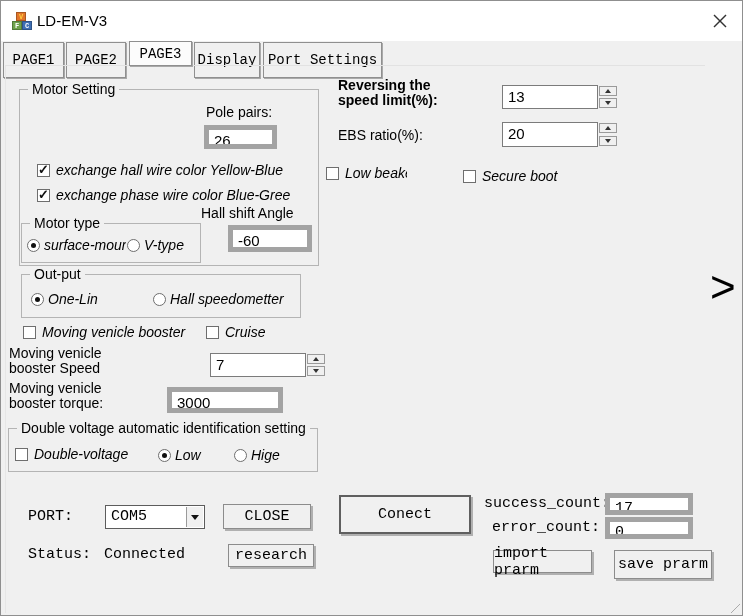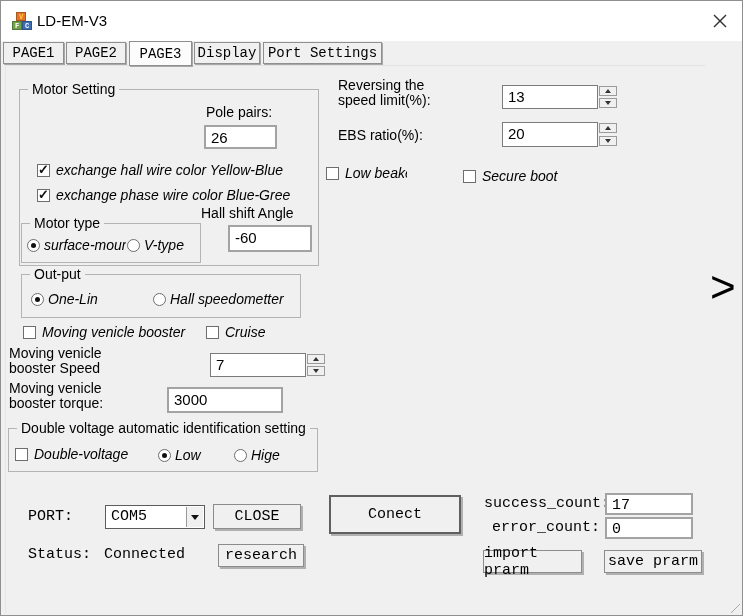--- a/index.html
+++ b/index.html
@@ -12,51 +12,51 @@
   .abs{position:absolute;}
   
   .titlebar{position:absolute;left:0;top:0;width:100%;height:40px;background:#ffffff;}
   .apptitle{position:absolute;left:36px;top:11px;font-size:15px;}
   .appicon{position:absolute;left:11px;top:11px;width:20px;height:19px;}
   .blk{position:absolute;width:10px;height:9px;font:bold 7px "Liberation Mono",monospace;
        color:#fff;text-align:center;line-height:9px;border:1px solid rgba(0,0,0,.25);}
   .closebox{position:absolute;left:703px;top:7px;width:32px;height:26px;display:flex;
        align-items:center;justify-content:center;cursor:default;}
   
-  .tab{position:absolute;top:41px;height:22px;background:#f0f0f0;border:1px solid #8f8f8f;
+  .tab{position:absolute;top:41px;height:36px;background:#f0f0f0;border:1px solid #8f8f8f;
        box-shadow:1px 1px 0 #a9a9a9;display:flex;align-items:center;justify-content:center;
        font-family:"Liberation Mono",monospace;font-size:14px;}
   .tab.sel{top:40px;height:25px;background:#fcfcfc;z-index:2;}
   .panelline{position:absolute;left:4px;top:64px;width:700px;height:548px;
        border-top:1px solid #e2e2e2;border-left:1px solid #e6e6e6;pointer-events:none;}
   
   .grp{position:absolute;border:1px solid #b4b4b4;}
   .grp .cap{position:absolute;top:-9px;left:8px;background:#f0f0f0;padding:0 4px;white-space:nowrap;}
   
-  .tbox{position:absolute;background:#fff;border:2px solid #a3a3a3;
+  .tbox{position:absolute;background:#fff;border:5px solid #a3a3a3;
         padding:2px 0 0 5px;font-size:15px;white-space:nowrap;overflow:hidden;}
   
   .cbox{position:absolute;width:13px;height:13px;background:#fff;border:1px solid #6e6e6e;}
   .cbox.on::after{content:"✓";position:absolute;left:0px;top:-3px;font-size:13px;font-weight:bold;color:#111;}
   .clabel{position:absolute;white-space:nowrap;overflow:hidden;font-style:italic;}
   
   .rad{position:absolute;width:13px;height:13px;border:1px solid #6e6e6e;border-radius:50%;background:#fff;}
   .rad.on::after{content:"";position:absolute;left:3px;top:3px;width:5px;height:5px;border-radius:50%;background:#111;}
   
   .spin{position:absolute;margin-left:43px;}
   .spin .fld{position:absolute;left:0;top:0;bottom:0;background:#fff;border:1px solid #7b7b7b;
         padding:2px 0 0 5px;font-size:15px;}
   .spin .btns{position:absolute;right:0;top:0;bottom:0;width:18px;display:flex;flex-direction:column;justify-content:space-between;padding:1px 0;}
   .spin .sb{height:10px;background:#f0f0f0;border:1px solid #9a9a9a;display:flex;align-items:center;justify-content:center;}
   .tri-up{width:0;height:0;border-left:3px solid transparent;border-right:3px solid transparent;border-bottom:4px solid #333;}
   .tri-dn{width:0;height:0;border-left:3px solid transparent;border-right:3px solid transparent;border-top:4px solid #333;}
   
   .btn{position:absolute;background:#f0f0f0;border:1px solid #8c8c8c;box-shadow:2px 2px 0 #b0b0b0;
        display:flex;align-items:center;justify-content:center;
-       font-family:"Liberation Mono",monospace;font-size:15px;cursor:default;}
+       font-family:"Liberation Mono",monospace;font-size:15px;cursor:default;margin-left:10px;}
   .btn.def{border:2px solid #5f5f5f;box-shadow:2px 2px 0 #b0b0b0;}
   .mono{font-family:"Liberation Mono",monospace;font-size:15px;white-space:nowrap;}
   
   .combo{position:absolute;background:#fff;border:1px solid #5c5c5c;}
   .combo .val{position:absolute;left:5px;top:2px;font-family:"Liberation Mono",monospace;font-size:15px;}
   .combo .drop{position:absolute;right:1px;top:1px;bottom:1px;width:17px;background:#f0f0f0;
        border-left:1px solid #9a9a9a;display:flex;align-items:center;justify-content:center;}
   .tri-combo{width:0;height:0;border-left:4px solid transparent;border-right:4px solid transparent;border-top:5px solid #111;}
   .expand{position:absolute;font-size:44px;font-weight:500;line-height:1;color:#000;}
   .grip{position:absolute;right:2px;bottom:2px;width:9px;height:9px;
@@ -108,21 +108,21 @@
   <div class="grp" style="left:20px;top:222px;width:180px;height:40px;">
     <span class="cap">Motor type</span>
   </div>
   <span class="rad on" style="left:26px;top:238px;"></span>
   <span class="clabel" style="left:43px;top:236px;width:82px;">surface-moun</span>
   <span class="rad" style="left:126px;top:238px;"></span>
   <span class="clabel" style="left:143px;top:236px;width:55px;">V-type</span>
 
   <div class="tbox" style="left:227px;top:224px;width:84px;height:27px;">-60</div>
 
-  <span class="abs wrapl" style="left:337px;top:77px;width:118px;">Reversing the speed limit(%):</span>
+  <span class="abs wrapl" style="left:337px;top:77px;width:118px;font-weight:bold;">Reversing the speed limit(%):</span>
   <div class="spin" style="left:458px;top:84px;width:115px;height:24px;">
     <div class="fld" style="width:96px;">13</div>
     <div class="btns">
       <div class="sb">
           <span class="tri-up"></span>
         </div>
       <div class="sb">
           <span class="tri-dn"></span>
         </div>
     </div>
@@ -200,16 +200,16 @@
   <div class="btn" style="left:217px;top:543px;width:86px;height:23px;">research</div>
 
   <div class="btn def" style="left:328px;top:494px;width:132px;height:39px;">Conect</div>
 
   <span class="mono abs" style="left:483px;top:494px;">success_count:</span>
   <div class="tbox" style="left:604px;top:492px;width:88px;height:22px;font-family:'Liberation Mono',monospace;">17</div>
   <span class="mono abs" style="left:491px;top:518px;">error_count:</span>
   <div class="tbox" style="left:604px;top:516px;width:88px;height:22px;font-family:'Liberation Mono',monospace;">0</div>
 
   <div class="btn" style="left:482px;top:549px;width:99px;height:23px;">import prarm</div>
-  <div class="btn" style="left:603px;top:549px;width:98px;height:23px;">save prarm</div>
+  <div class="btn" style="left:603px;top:549px;width:98px;height:29px;">save prarm</div>
 
   <div class="grip"></div>
 </div>
 
 </body></html>

